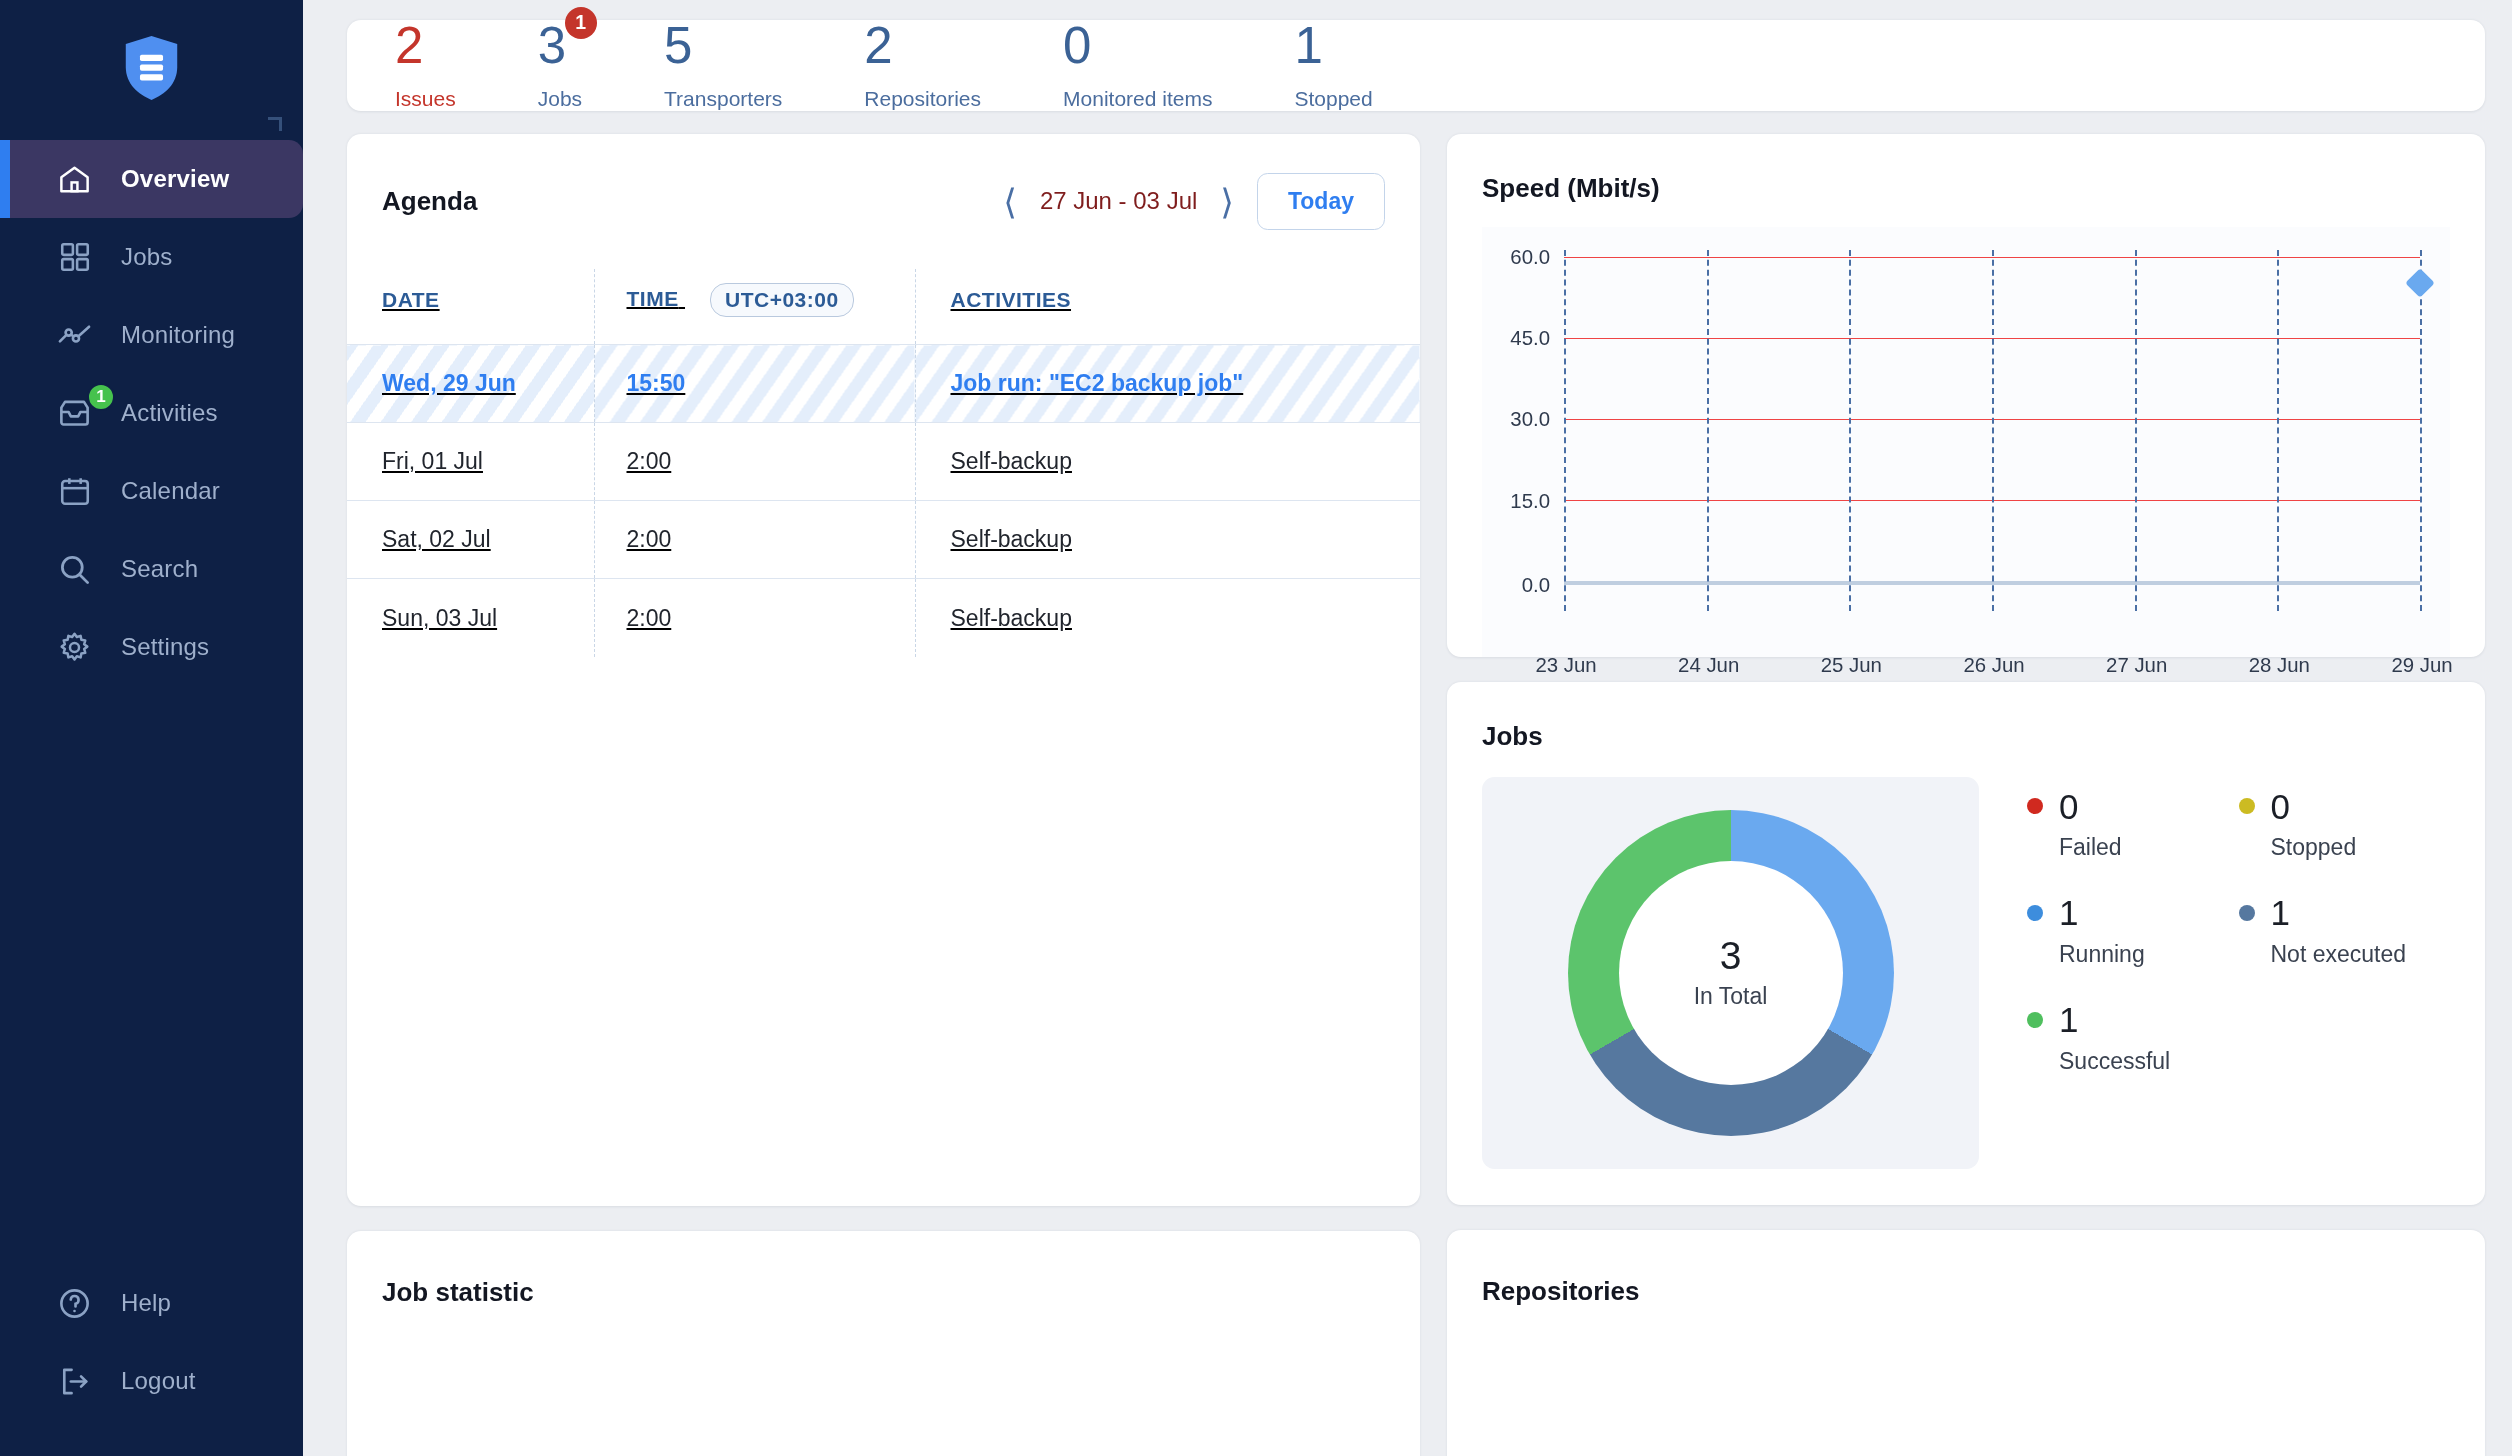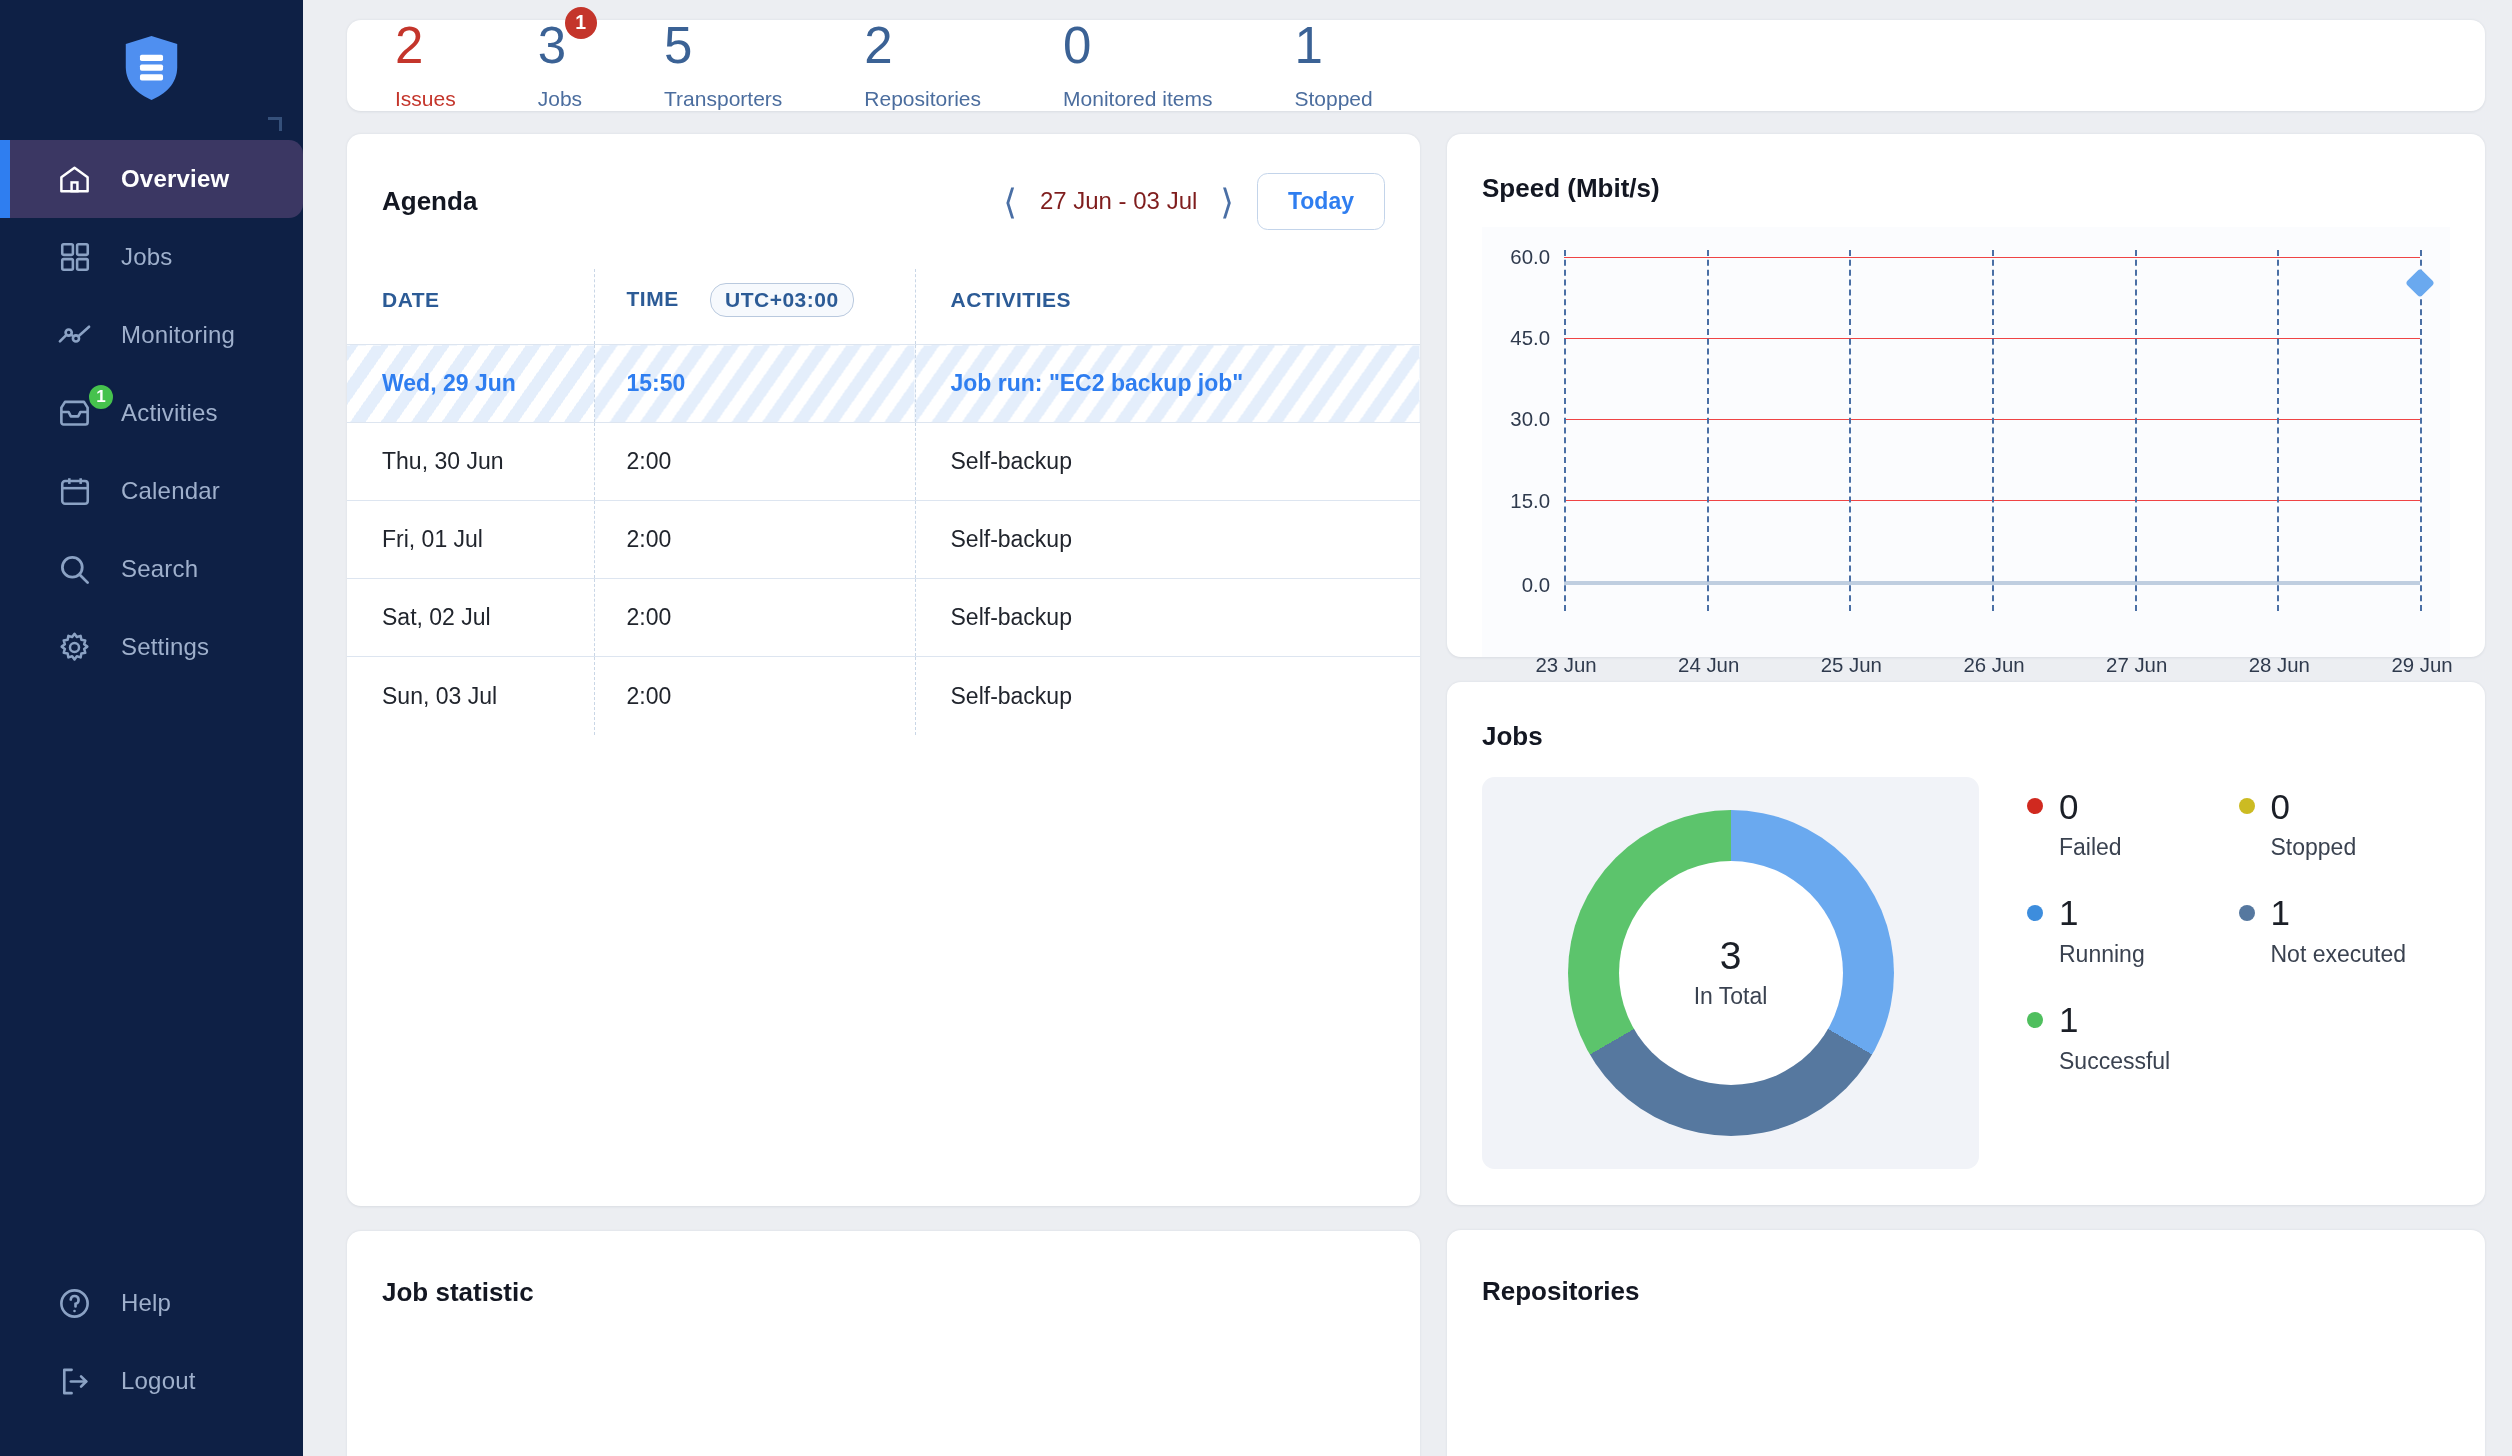--- a/index.html
+++ b/index.html
@@ -86,21 +86,21 @@
   .agenda { height: 1072px; padding: 39px 0 0 0; display:flex; flex-direction:column; }
   .agenda-head { display: flex; align-items: center; padding: 0 35px; }
   .agenda-nav { margin-left: auto; display: flex; align-items: center; gap: 23px; }
   .chev { color: #4a6fa5; font-size: 35px; line-height: 1; cursor: pointer; font-weight: 300; }
   .range { font-size: 24px; color: #7f1d1d; font-weight: 400; }
   .today-btn {
     border: 1.8px solid #c3d4ea; border-radius: 10.6px;
     padding: 14px 30px; color: #2f7ef0; font-size: 23px; font-weight: 700;
     background: #fff; cursor: pointer;
   }
-  table.agenda-tbl { width: 100%; border-collapse: collapse; margin-top: 39px; }
+  table.agenda-tbl { width: 100%; border-collapse: collapse; margin-top: 39px; text-decoration: underline; }
   table.agenda-tbl th {
     text-align: left; font-size: 21px; color: #2c5b96; font-weight: 700;
     letter-spacing: 0.5px; padding: 14px 0 27px 0; vertical-align: middle;
   }
   table.agenda-tbl th.c1 { padding-left: 35px; width: 247px; }
   table.agenda-tbl th.c2 { width: 321px; border-left: 1.8px dashed #c9d6e6; padding-left: 32px; }
   table.agenda-tbl th.c3 { border-left: 1.8px dashed #c9d6e6; padding-left: 35px; }
   .tz-pill {
     display: inline-block; border: 1.8px solid #b9c9de; border-radius: 16px;
     padding: 4.4px 14px; font-size: 21px; color: #2c5b96; margin-left: 25px;
@@ -342,25 +342,20 @@
                   <span class="tz-pill">UTC+03:00</span>
                 </th>
                 <th class="c3">ACTIVITIES</th>
               </tr>
             </thead>
             <tbody>
               <tr class="hl">
                 <td class="c1">Wed, 29 Jun</td>
                 <td class="c2">15:50</td>
                 <td class="c3">Job run: "EC2 backup job"</td>
-              </tr>
-              <tr>
-                <td class="c1">Thu, 30 Jun</td>
-                <td class="c2">2:00</td>
-                <td class="c3">Self-backup</td>
               </tr>
               <tr>
                 <td class="c1">Fri, 01 Jul</td>
                 <td class="c2">2:00</td>
                 <td class="c3">Self-backup</td>
               </tr>
               <tr>
                 <td class="c1">Sat, 02 Jul</td>
                 <td class="c2">2:00</td>
                 <td class="c3">Self-backup</td>

